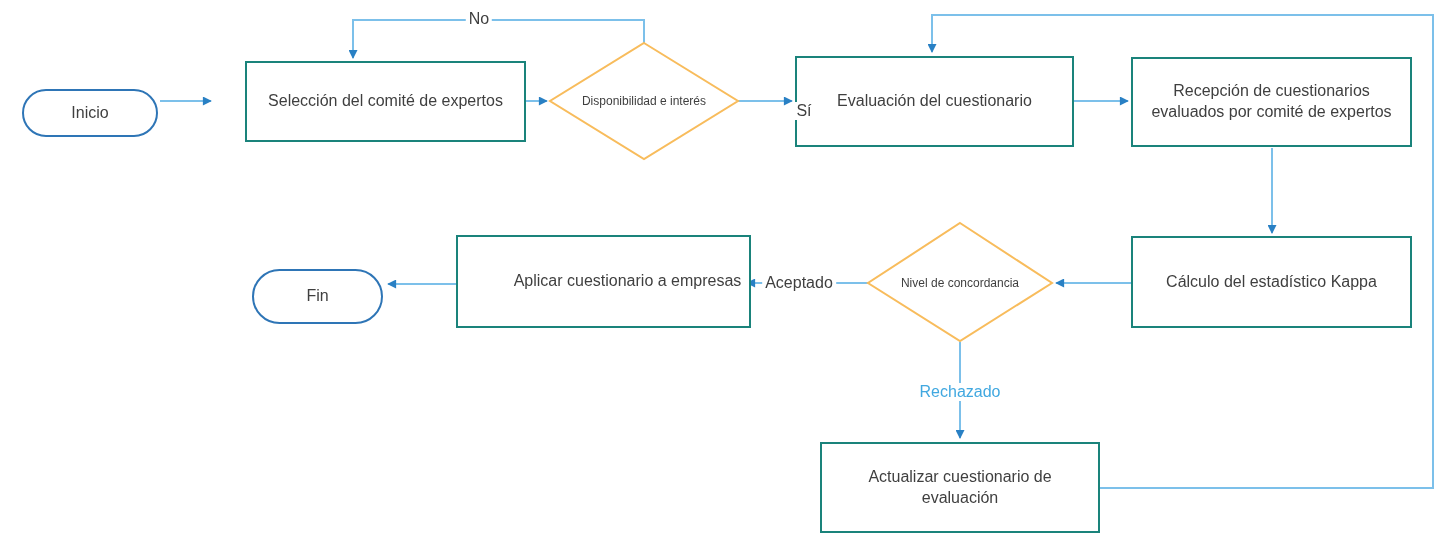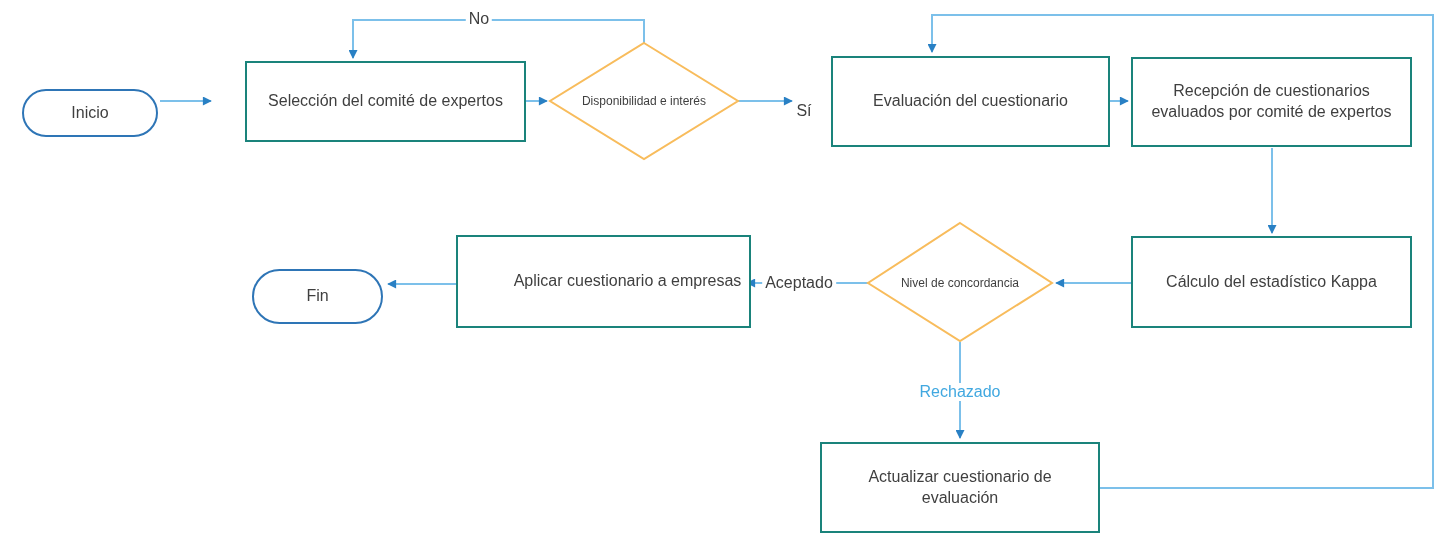--- a/index.html
+++ b/index.html
@@ -81,21 +81,21 @@
   <div class="node terminator" style="left:22px;top:77px;width:136px;height:48px;border-radius:24px;">
     <span>Inicio</span>
   </div>
   <div class="node terminator" style="left:252px;top:257px;width:131px;height:55px;border-radius:28px;">
     <span>Fin</span>
   </div>
 
   <div class="node process" style="left:213px;top:61px;width:281px;height:81px;margin-left:32px;">
     <span style="max-width:250px;">Selección del comité de expertos</span>
   </div>
-  <div class="node process" style="left:795px;top:56px;width:279px;height:91px;margin-left:36px;">
+  <div class="node process" style="left:795px;top:56px;width:279px;height:91px;">
     <span style="max-width:272px;">Evaluación del cuestionario</span>
   </div>
   <div class="node process" style="left:1131px;top:57px;width:281px;height:90px;">
     <span style="max-width:256px;">Recepción de cuestionarios evaluados por comité de expertos</span>
   </div>
   <div class="node process" style="left:1131px;top:236px;width:281px;height:92px;">
     <span style="max-width:230px;">Cálculo del estadístico Kappa</span>
   </div>
   <div class="node process" style="left:456px;top:235px;width:295px;height:93px;padding-left:48px;">
     <span style="max-width:230px;">Aplicar cuestionario a empresas</span>

